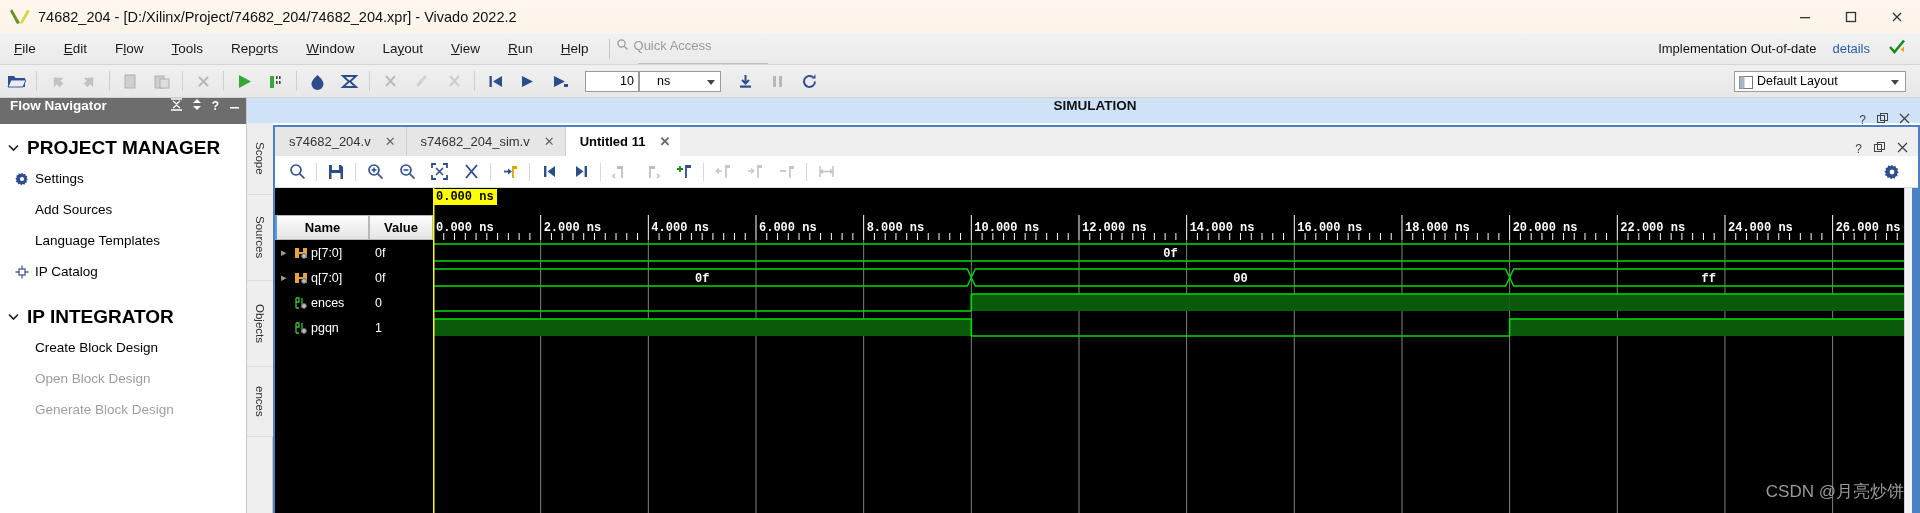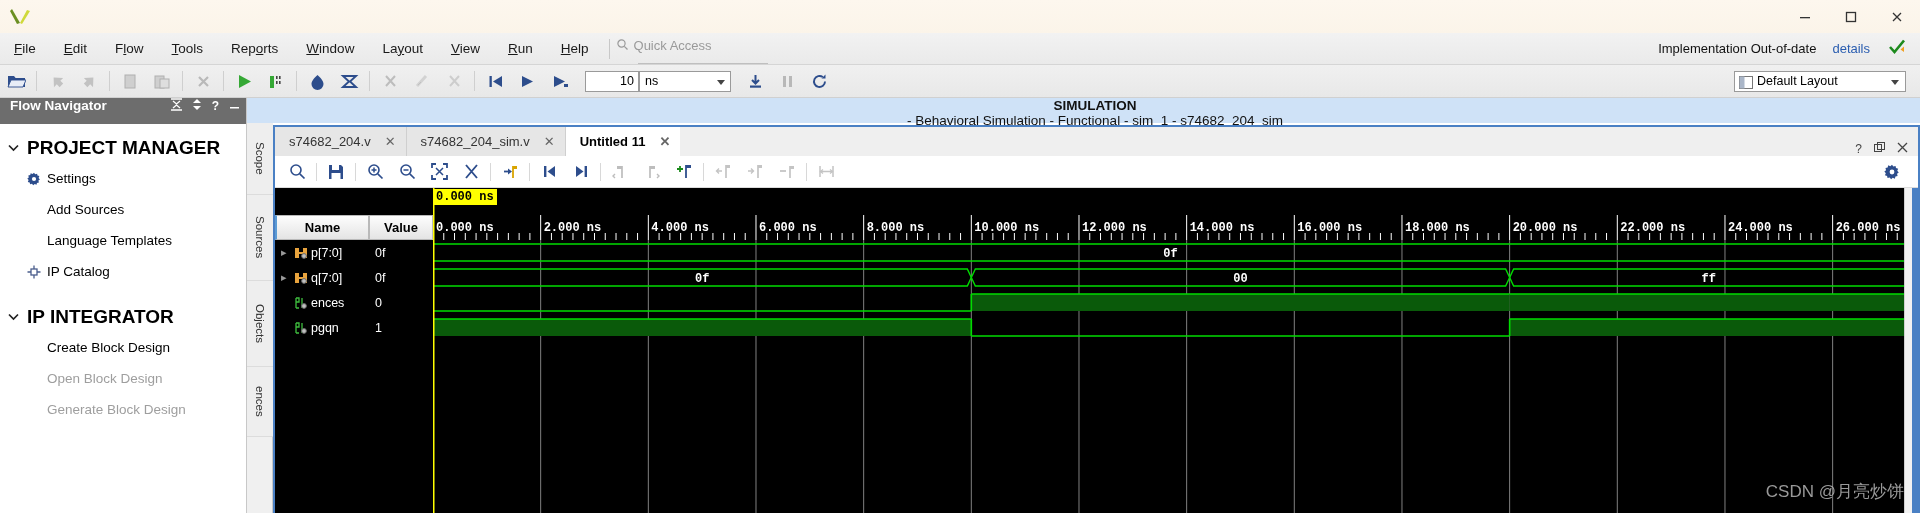--- a/index.html
+++ b/index.html
@@ -59,22 +59,22 @@
     width: 32px; height:27px; display:flex; align-items:center; justify-content:center;
     position:relative;
   }
   .tb-sep { width:1px; height:20px; background:#cfcfcf; margin:0 4px; }
   .time-input {
     width:54px; height:21px; border:1px solid #9a9a9a; background:#fff;
     font-size:12.5px; text-align:right; padding-right:4px; line-height:19px;
     font-family:"Liberation Sans",sans-serif; color:#000;
   }
   .time-unit {
-    width:92px; height:21px; border:1px solid #9a9a9a; background:#fff;
-    font-size:12.5px; padding-left:5px; line-height:19px; position:relative; color:#000;
+    width:82px; height:21px; border:1px solid #9a9a9a; background:#fff;
+    font-size:12.5px; padding-left:17px; line-height:19px; position:relative; color:#000;
   }
   .time-unit .arrow {
     position:absolute; right:5px; top:8px; width:0;height:0;
     border-left:4px solid transparent;border-right:4px solid transparent;border-top:5px solid #444;
   }
   .layout-select {
     position:absolute; right:14px; top:6px; width:172px; height:21px;
     border:1px solid #9a9a9a; background:#fff; font-size:12.5px; color:#000;
     line-height:19px; padding-left:22px;
   }
@@ -97,21 +97,21 @@
   .fn-tool { color:#fff; font-size:12px; line-height:1; }
   .fn-body { padding-top: 9px; }
   .fn-section {
     display:flex; align-items:center; height:30px; padding-left:8px;
     font-size:19px; font-weight:bold; color:#000;
   }
   .fn-chevron {
     display:inline-block; width:14px; color:#222; font-size:10px; margin-right:5px;
   }
   .fn-item {
-    display:flex; align-items:center; height:31px; padding-left:27px; font-size:13.5px; color:#000;
+    display:flex; align-items:center; height:31px; padding-left:15px; font-size:13.5px; color:#000;
   }
   .fn-item.disabled { color:#9e9e9e; }
   .fn-ico { width:20px; display:flex; align-items:center; }
 
   
   .rightpane { position:absolute; left:247px; top:98px; width:1673px; height:415px; background:#ffffff; }
   .sim-header {
     height:25px; background:#cfe2f7; display:flex; align-items:center;
     padding-left:23px; font-size:13.5px; color:#111;flex-direction:column;
   }
@@ -194,20 +194,21 @@
 
 <div id="app">
 
   <div class="titlebar">
     <div class="title-logo">
       <svg width="26" height="20" viewBox="0 0 26 20">
         <path d="M4 2 L12 16 L9 17 L2 4 Z" fill="#6b8f22"></path>
         <path d="M12 16 L19 3 L22 4 L14 17 Z" fill="#cfd93a"></path>
       </svg>
     </div>
+    <div class="title-text">74682_204 - [D:/Xilinx/Project/74682_204/74682_204.xpr] - Vivado 2022.2</div>
     <div class="win-btns">
       <div class="win-btn">
         <svg width="14" height="14" viewBox="0 0 14 14">
             <rect x="2" y="7" width="10" height="1.3" fill="#333"></rect>
           </svg>
       </div>
       <div class="win-btn">
         <svg width="14" height="14" viewBox="0 0 14 14">
             <rect x="2.5" y="2.5" width="9" height="9" fill="none" stroke="#333" stroke-width="1.3"></rect>
           </svg>
@@ -473,21 +474,20 @@
         <span class="fn-ico"></span>
         <span>Generate Block Design</span>
       </div>
     </div>
   </div>
 
   <div class="rightpane">
 
     <div class="sim-header">
       <b>SIMULATION</b>
-        <span> - Behavioral Simulation - Functional - sim_1 - s74682_204_sim</span>
       <div class="sim-hdr-icons">
         <span>?</span>
         <span>
           <svg width="11" height="11" viewBox="0 0 11 11">
               <rect x="0.5" y="2.5" width="7" height="7" fill="none" stroke="#444"></rect>
               <rect x="3.5" y="0.5" width="7" height="7" fill="none" stroke="#444"></rect>
             </svg>
         </span>
         <span>
           <svg width="11" height="11" viewBox="0 0 11 11">

